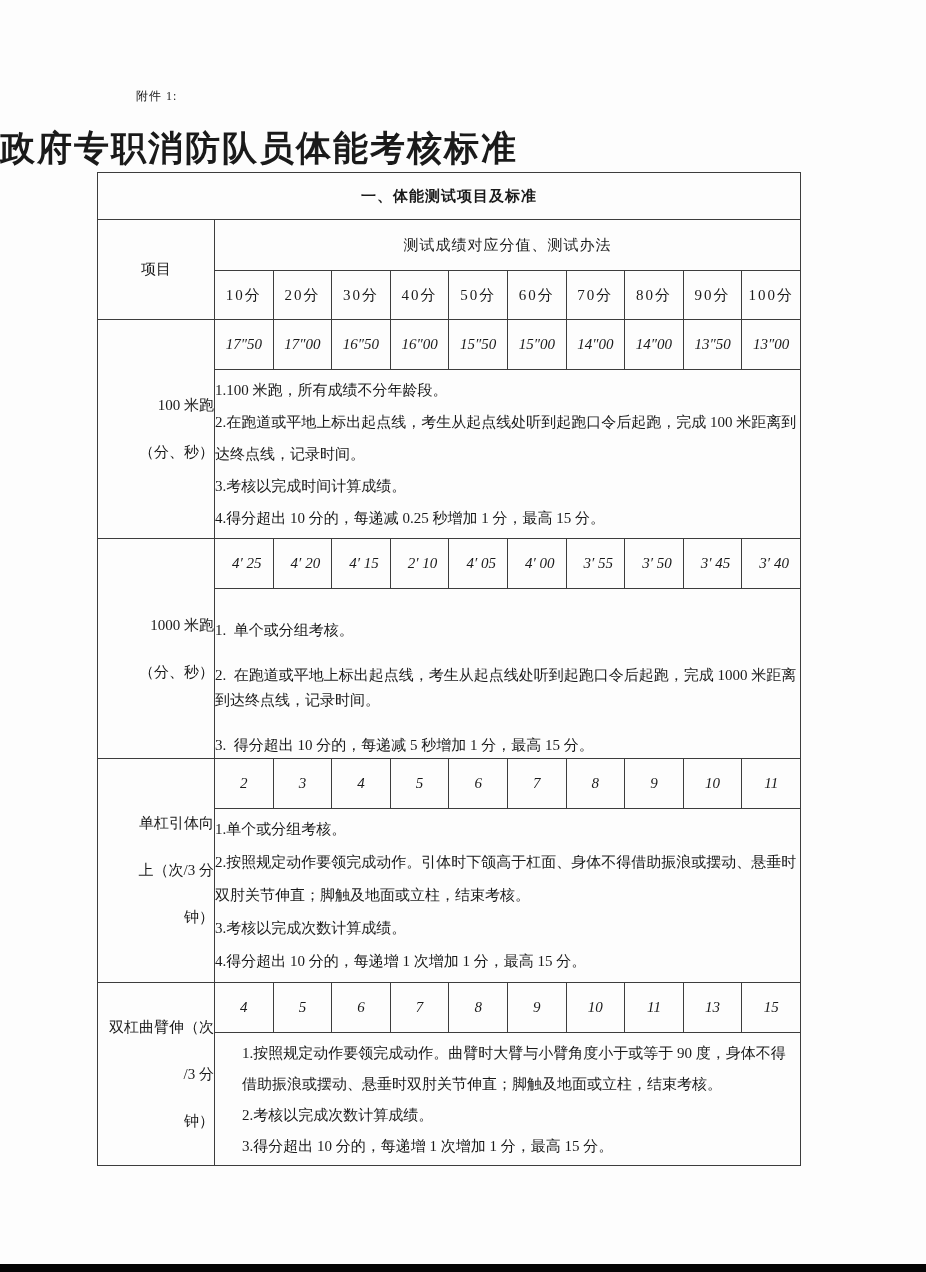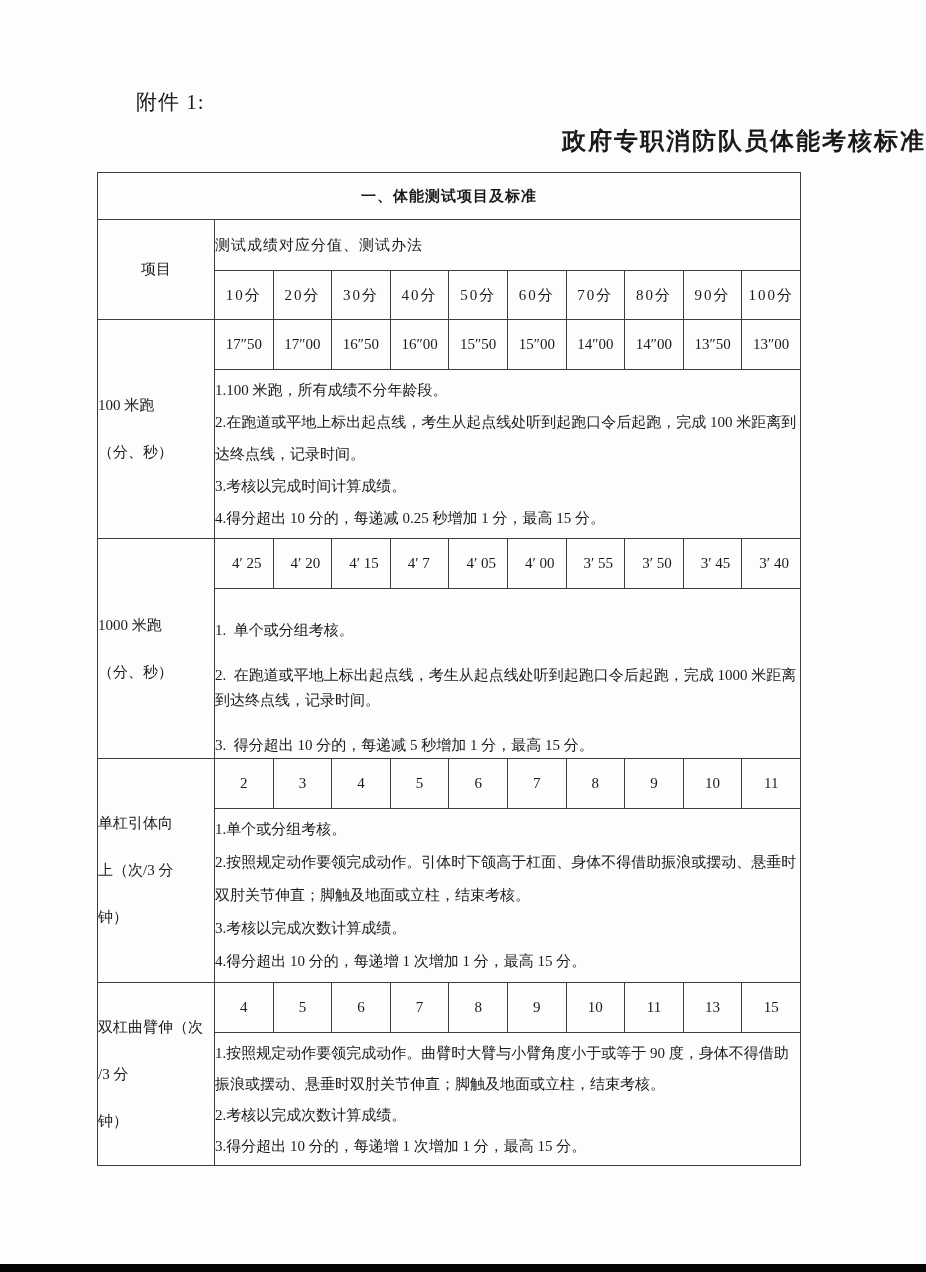--- a/index.html
+++ b/index.html
@@ -6,73 +6,73 @@
   body{
     width:926px;height:1272px;
     background:#fdfdfd;
     position:relative;
     overflow:hidden;
     font-family:"Liberation Serif","DejaVu Serif",serif;
     color:#1a1a1a;
   }
   .attachment{
     position:absolute;left:136px;top:88px;
-    font-size:21px;letter-spacing:1px;
+    font-size:12px;letter-spacing:1px;
   }
   .doc-title{
     position:absolute;left:0;top:125px;width:926px;
-    text-align:right;
-    font-size:24px;font-weight:700;letter-spacing:2px;
+    text-align:left;
+    font-size:35px;font-weight:700;letter-spacing:2px;
     margin:0;
   }
   table.std-table{
     position:absolute;left:97px;top:172px;
     width:703px;
     border-collapse:collapse;
     table-layout:fixed;
   }
   table.std-table td{
     border:1px solid #3d3d3d;
     font-size:15px;
     vertical-align:middle;
     padding:0;
   }
   td.section-cell{
     height:46px;text-align:center;font-weight:700;
     font-size:15px;letter-spacing:1px;
   }
   td.proj-head{ text-align:center;font-family:Liberation Serif, serif; }
-  td.score-head{ height:50px;text-align:left;letter-spacing:1px; }
+  td.score-head{ height:50px;text-align:center;letter-spacing:1px; }
   tr.r-scorecols td{
     height:48px;text-align:center;letter-spacing:2px;
   }
-  td.name-cell{ text-align:left; }
+  td.name-cell{ text-align:right; }
   .name-line{ line-height:47px; }
   tr.values-row td.value-cell{
-    height:49px;text-align:center;
+    height:49px;text-align:center;font-style:italic;
   }
   tr.values-row td.value-cell.left{
     text-align:left;padding-left:17px;
   }
   td.notes-cell{
     vertical-align:top;
     padding:4px 6px 0 7px;
     font-size:14px;
   }
   .note-line{
     white-space:pre-wrap;
     line-height:32px;
     margin:0;
   }
   tr.row0 td.notes-cell{ height:168px; }
   tr.row1 td.notes-cell{ height:124px; padding-top:9px; }
   tr.row1 .note-line{ line-height:25px;margin-top:20px; }
   tr.row2 td.notes-cell{ height:173px; }
   tr.row2 .note-line{ line-height:33px; }
-  tr.row3 td.notes-cell{ height:131px; padding-top:1px; }
+  tr.row3 td.notes-cell{ height:131px; padding-top:1px;padding-left:27px; }
   tr.row3 .note-line{ line-height:31px; }
   .bottom-bar{
     position:absolute;left:0;bottom:0;width:926px;height:8px;
     background:#050505;
   }
 </style>
 </head>
 <body>
 
 <div class="attachment">附件 1:</div>
@@ -129,21 +129,21 @@
         </td>
       </tr>
       <tr class="values-row row1">
         <td class="name-cell" rowspan="2">
           <div class="name-line">1000 米跑</div>
           <div class="name-line">（分、秒）</div>
         </td>
         <td class="value-cell left">4′ 25</td>
         <td class="value-cell left">4′ 20</td>
         <td class="value-cell left">4′ 15</td>
-        <td class="value-cell left">4′ 7</td>
+        <td class="value-cell left">2′ 10</td>
         <td class="value-cell left">4′ 05</td>
         <td class="value-cell left">4′ 00</td>
         <td class="value-cell left">3′ 55</td>
         <td class="value-cell left">3′ 50</td>
         <td class="value-cell left">3′ 45</td>
         <td class="value-cell left">3′ 40</td>
       </tr>
       <tr class="notes-row row1">
         <td class="notes-cell" colspan="10">
           <div class="note-line">1.  单个或分组考核。</div>

